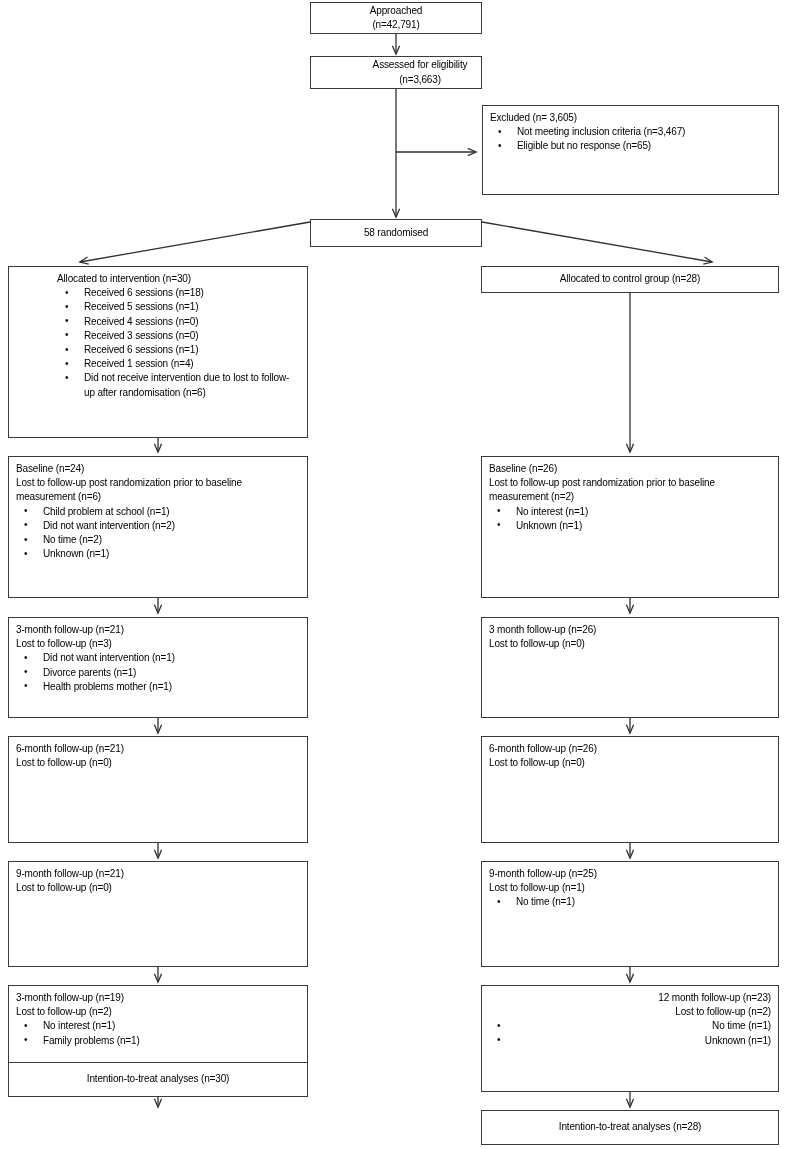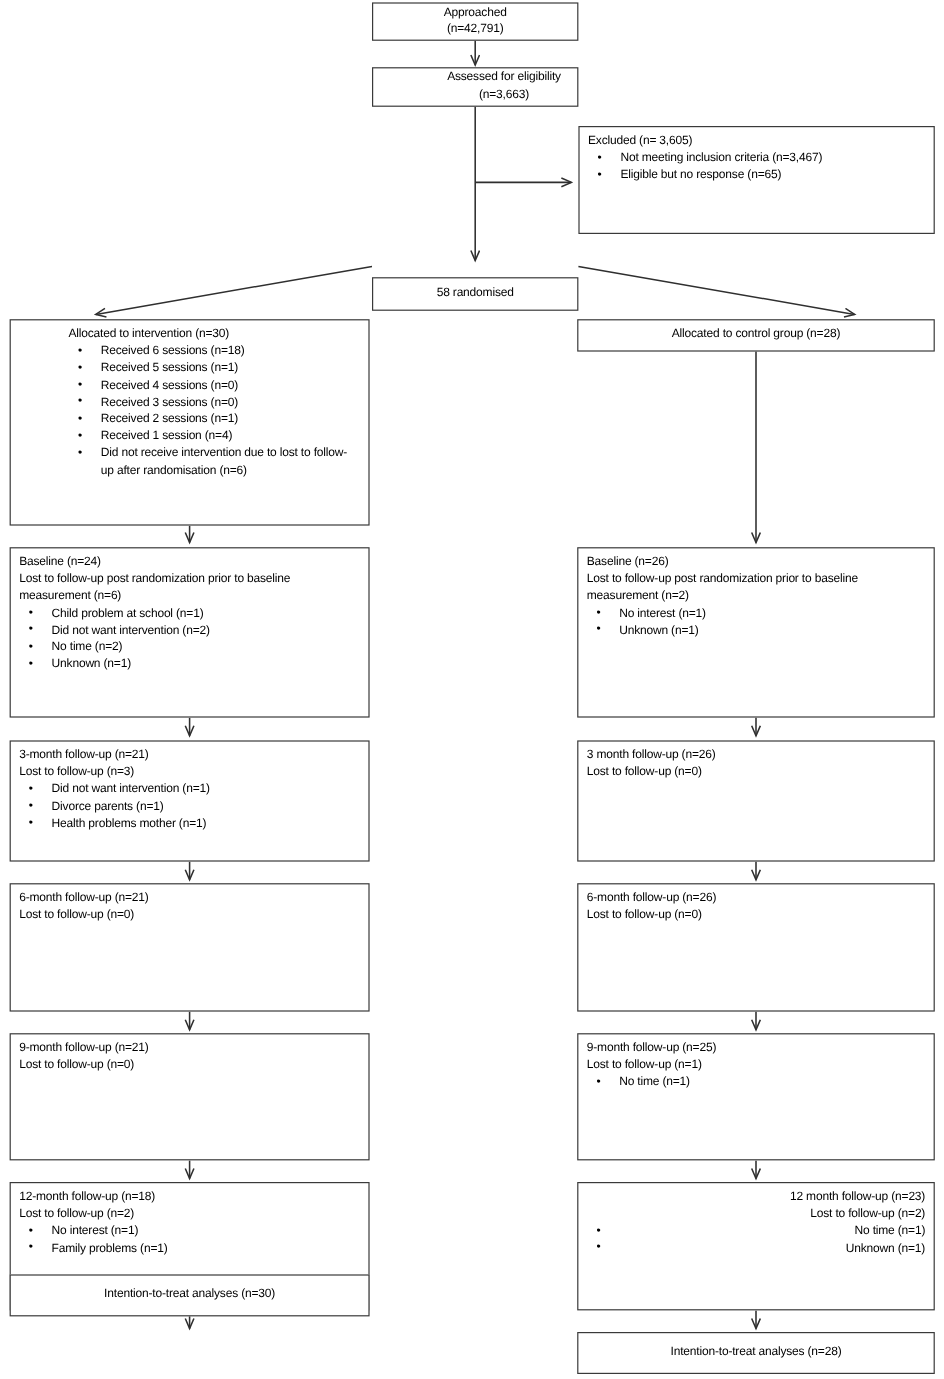--- a/index.html
+++ b/index.html
@@ -127,32 +127,32 @@
   </div>
 
   <div class="box" style="left:482px; top:105px; width:297px; height:90px;">
     <span class="hdr">Excluded (n= 3,605)</span>
     <ul class="bullets">
       <li>Not meeting inclusion criteria (n=3,467)</li>
       <li>Eligible but no response (n=65)</li>
     </ul>
   </div>
 
-  <div class="box center" style="left:310px; top:219px; width:172px; height:28px;margin-top:12px;">
+  <div class="box center" style="left:310px; top:219px; width:172px; height:28px;">
     <span class="hdr">58 randomised</span>
   </div>
 
   <div class="box" style="left:8px; top:266px; width:300px; height:172px;padding-left:48px;">
     <span class="hdr">Allocated to intervention (n=30)</span>
     <ul class="bullets">
       <li>Received 6 sessions (n=18)</li>
       <li>Received 5 sessions (n=1)</li>
       <li>Received 4 sessions (n=0)</li>
       <li>Received 3 sessions (n=0)</li>
-      <li>Received 2 sessions (n=1)</li>
+      <li>Received 6 sessions (n=1)</li>
       <li>Received 1 session (n=4)</li>
       <li>Did not receive intervention due to lost to follow-up after randomisation (n=6)</li>
     </ul>
   </div>
 
   <div class="box" style="left:8px; top:456px; width:300px; height:142px;">
     <span class="hdr">Baseline (n=24)</span>
     <span class="hdr wrap">Lost to follow-up post randomization prior to baseline measurement (n=6)</span>
     <ul class="bullets">
       <li>Child problem at school (n=1)</li>
@@ -176,21 +176,21 @@
     <span class="hdr">6-month follow-up (n=21)</span>
     <span class="hdr">Lost to follow-up (n=0)</span>
   </div>
 
   <div class="box" style="left:8px; top:861px; width:300px; height:106px;">
     <span class="hdr">9-month follow-up (n=21)</span>
     <span class="hdr">Lost to follow-up (n=0)</span>
   </div>
 
   <div class="box" style="left:8px; top:985px; width:300px; height:107px;">
-    <span class="hdr">12-month follow-up (n=18)</span>
+    <span class="hdr">3-month follow-up (n=19)</span>
     <span class="hdr">Lost to follow-up (n=2)</span>
     <ul class="bullets">
       <li>No interest (n=1)</li>
       <li>Family problems (n=1)</li>
     </ul>
   </div>
 
   <div class="box center" style="left:8px; top:1062px; width:300px; height:35px;">
     <span class="hdr">Intention-to-treat analyses (n=30)</span>
   </div>

